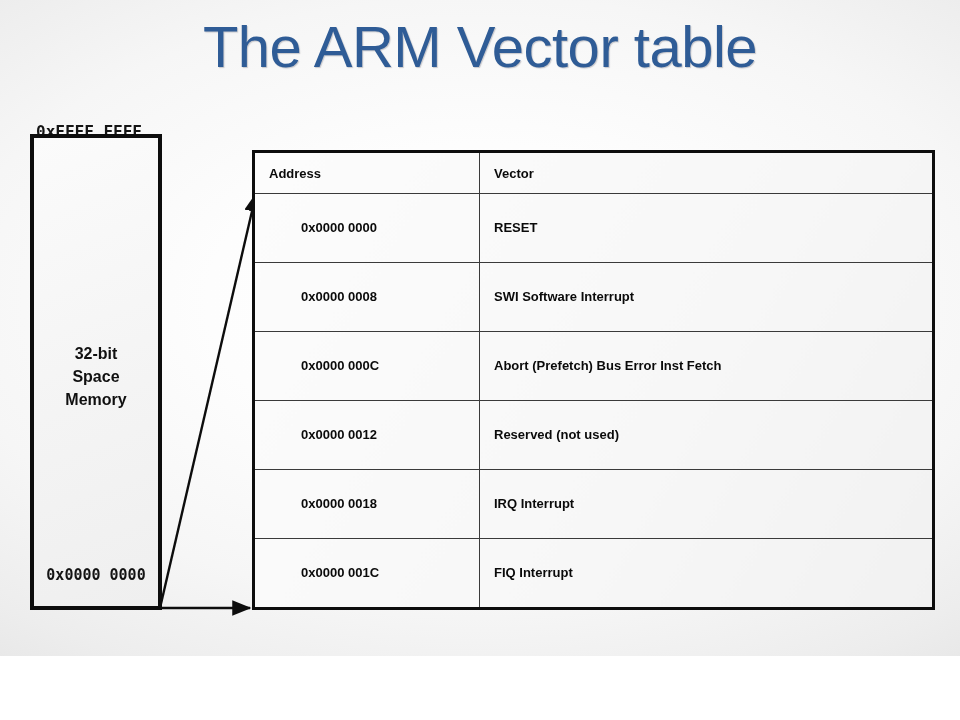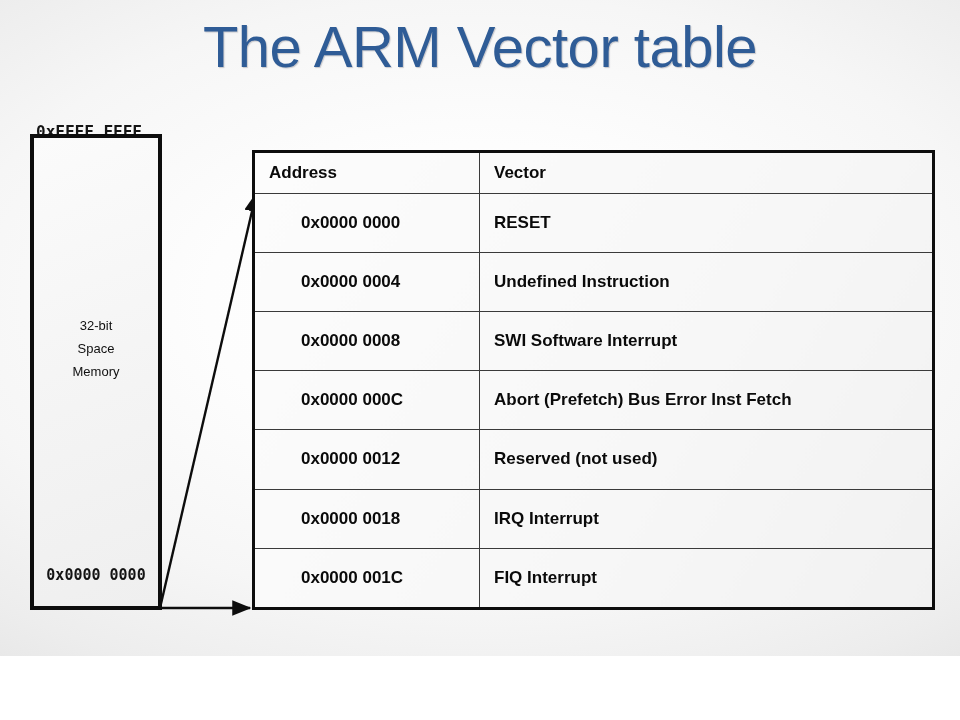--- a/index.html
+++ b/index.html
@@ -65,26 +65,26 @@
     top: 134px;
     width: 132px;
     height: 476px;
     border: 4px solid #0d0d0d;
     box-sizing: border-box;
     background: linear-gradient(160deg, #fbfbfb 0%, #f4f4f4 55%, #efefef 100%);
   }
   #mem-block-caption {
     position: absolute;
     left: 0;
-    top: 176px;
+    top: 204px;
     width: 100%;
     text-align: center;
-    font-size: 13px;
+    font-size: 16px;
     line-height: 23px;
-    font-weight: normal;
+    font-weight: bold;
     color: #101010;
   }
   #mem-label-bottom {
     position: absolute;
     left: 0;
     bottom: 22px;
     width: 100%;
     text-align: center;
     font-family: "DejaVu Sans Mono", monospace;
     font-size: 15px;
@@ -112,21 +112,21 @@
     height: 460px;
     border: 3px solid #0d0d0d;
     box-sizing: border-box;
     border-collapse: collapse;
     background: linear-gradient(120deg, #fcfcfc 0%, #f7f7f7 60%, #f1f1f1 100%);
     table-layout: fixed;
   }
   #vector-table td, #vector-table th {
     border: 1px solid #3a3a3a;
     padding: 0 0 0 14px;
-    font-size: 17px;
+    font-size: 13px;
     font-weight: bold;
     color: #0a0a0a;
     text-align: left;
     vertical-align: middle;
     height: 51px;
     background: transparent;
     overflow: hidden;
     white-space: nowrap;
   }
   #vector-table th {
@@ -192,24 +192,20 @@
         <th class="addr">Address</th>
         <th>Vector</th>
       </tr>
     </thead>
     <tbody>
       <tr>
         <td class="addr">0x0000 0000</td>
         <td>RESET</td>
       </tr>
       <tr>
-        <td class="addr">0x0000 0004</td>
-        <td>Undefined Instruction</td>
-      </tr>
-      <tr>
         <td class="addr">0x0000 0008</td>
         <td>SWI Software Interrupt</td>
       </tr>
       <tr>
         <td class="addr">0x0000 000C</td>
         <td>Abort (Prefetch) Bus Error Inst Fetch</td>
       </tr>
       <tr>
         <td class="addr">0x0000 0012</td>
         <td>Reserved (not used)</td>

